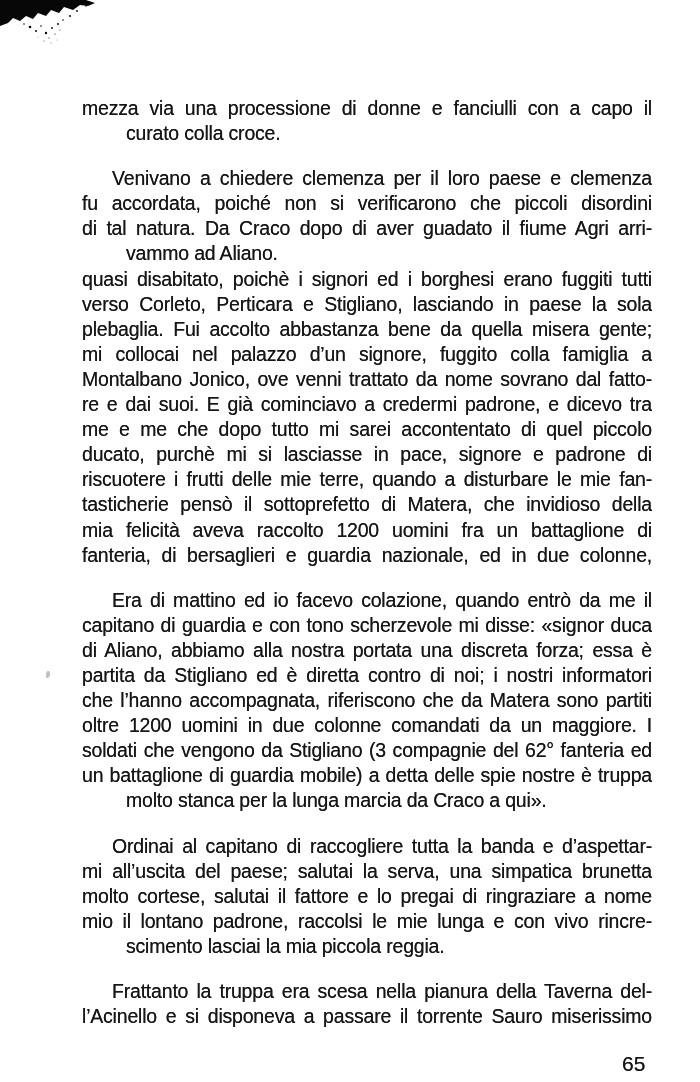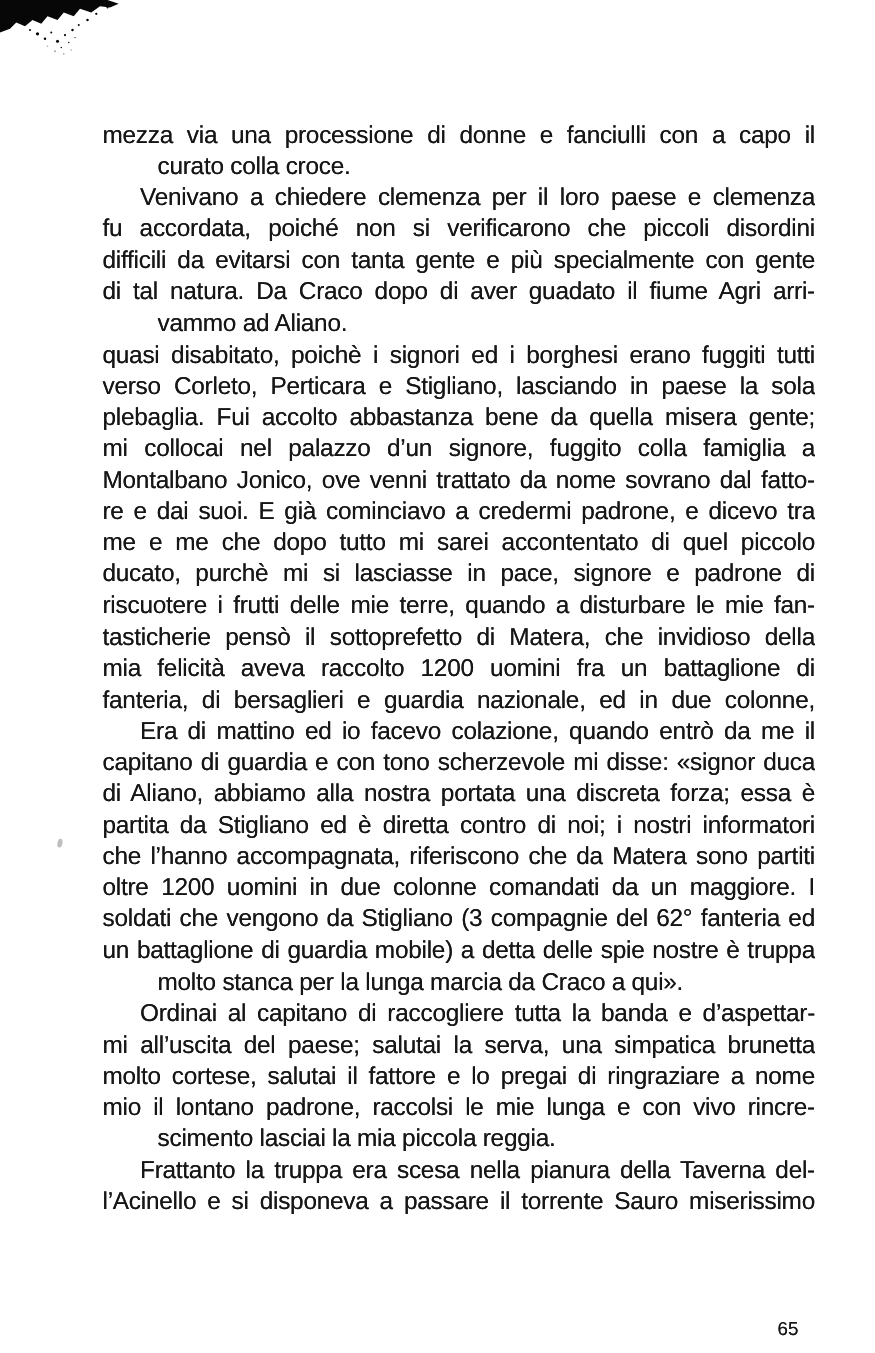--- a/index.html
+++ b/index.html
@@ -38,27 +38,28 @@
     text-align-last: justify;
     overflow: hidden;
     white-space: normal;
   }
   .line.endline {
     text-align-last: left;
     margin-left: 44px;
   }
   .line.indent {
     text-indent: 30px;
+    margin-top: 20px;
   }
   .page-number {
     position: absolute;
     left: 622px;
     top: 1052px;
     color: #161616;
-    font-size: 15px;
+    font-size: 21px;
     line-height: 24px;
     text-shadow: 0 0 0.5px rgba(22,22,22,0.85);
   }
   .scan-speck {
     position: absolute;
     left: 46px;
     top: 671px;
     width: 4px;
     height: 7px;
     background: #8a8a8a;
@@ -101,21 +102,20 @@
   <div class="scan-speck"></div>
 
   <div class="text-block">
       <div class="para">
         <div class="line">mezza via una processione di donne e fanciulli con a capo il</div>
         <div class="line endline">curato colla croce.</div>
       </div>
       <div class="para">
         <div class="line indent">Venivano a chiedere clemenza per il loro paese e clemenza</div>
         <div class="line">fu accordata, poiché non si verificarono che piccoli disordini</div>
-        <div class="line">difficili da evitarsi con tanta gente e più specialmente con gente</div>
         <div class="line">di tal natura. Da Craco dopo di aver guadato il fiume Agri arri-</div>
         <div class="line endline">vammo ad Aliano.</div>
       </div>
       <div class="para">
         <div class="line">quasi disabitato, poichè i signori ed i borghesi erano fuggiti tutti</div>
         <div class="line">verso Corleto, Perticara e Stigliano, lasciando in paese la sola</div>
         <div class="line">plebaglia. Fui accolto abbastanza bene da quella misera gente;</div>
         <div class="line">mi collocai nel palazzo d’un signore, fuggito colla famiglia a</div>
         <div class="line">Montalbano Jonico, ove venni trattato da nome sovrano dal fatto-</div>
         <div class="line">re e dai suoi. E già cominciavo a credermi padrone, e dicevo tra</div>

